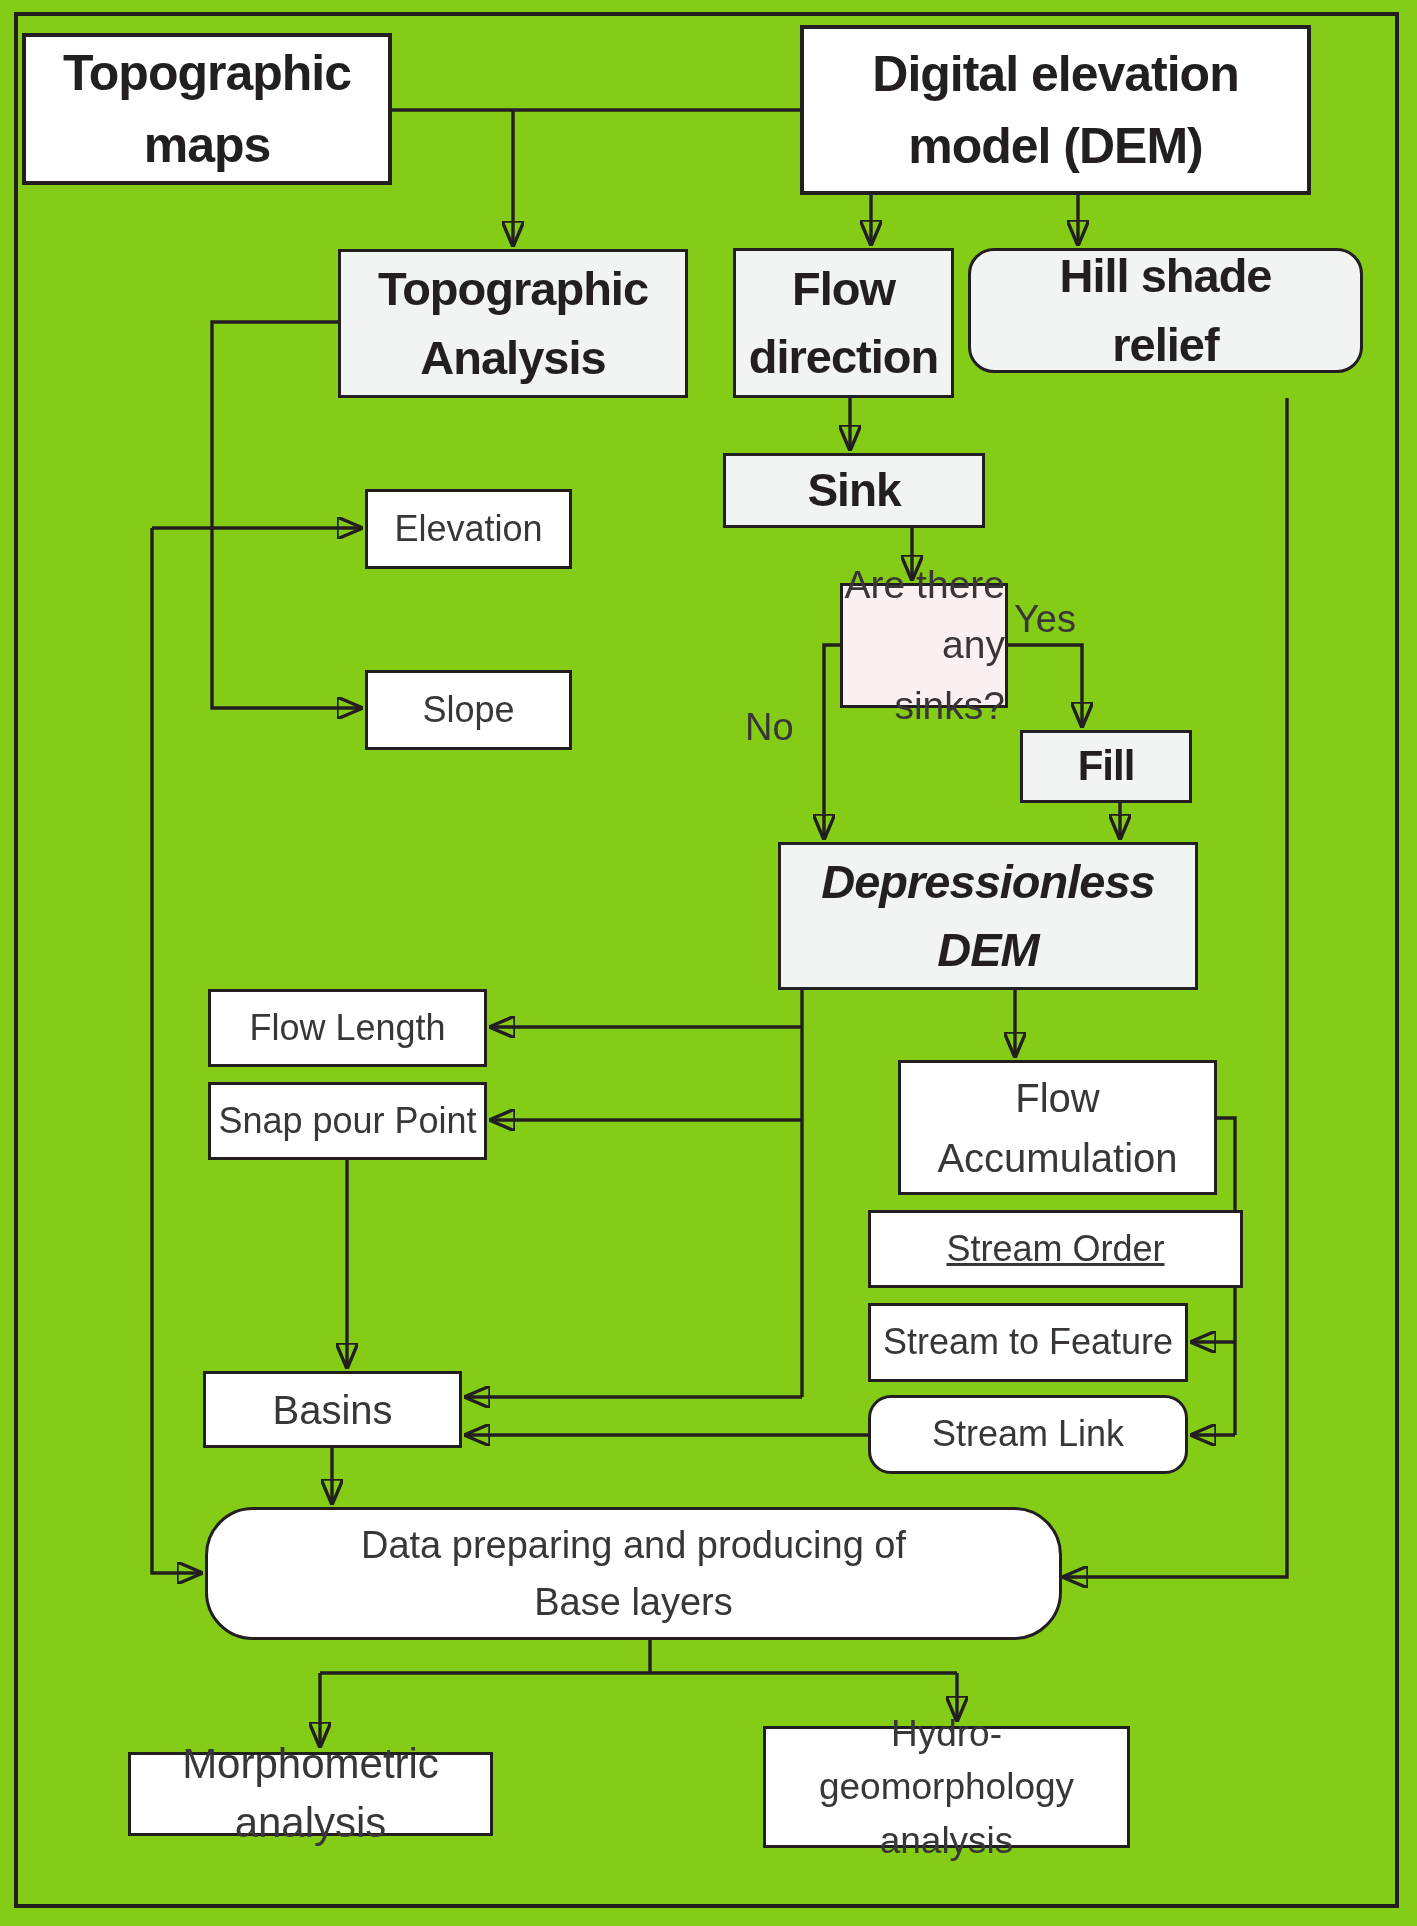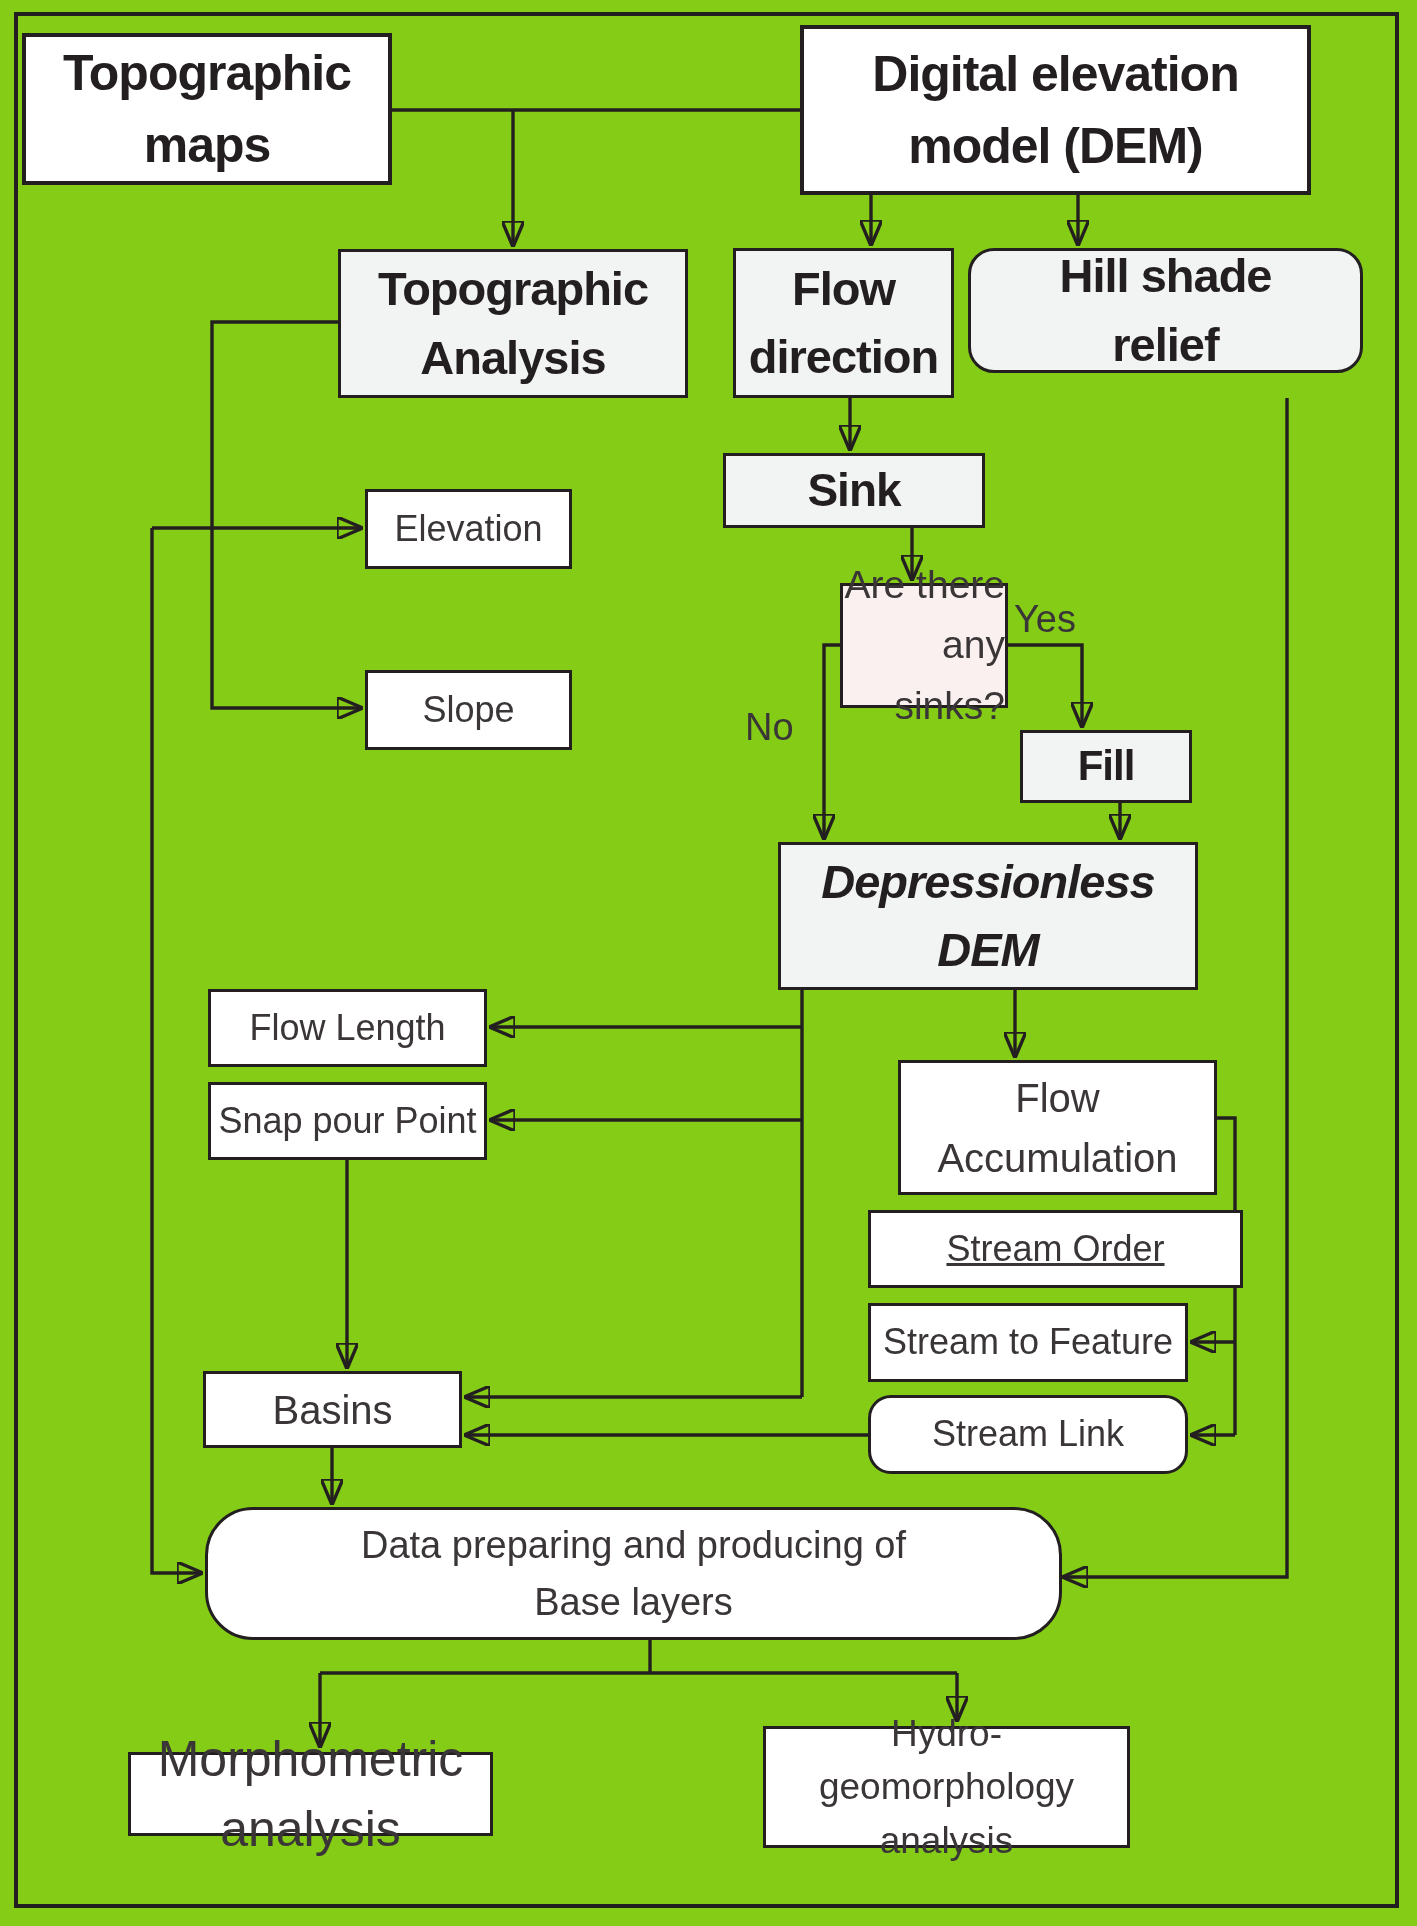--- a/index.html
+++ b/index.html
@@ -66,21 +66,21 @@
   .n-elevation{left:365px;top:489px;width:207px;height:80px;font-size:36px;}
   .n-slope{left:365px;top:670px;width:207px;height:80px;font-size:36px;}
   .n-flowlength{left:208px;top:989px;width:279px;height:78px;font-size:36px;}
   .n-snappour{left:208px;top:1082px;width:279px;height:78px;font-size:36px;}
   .n-flowacc{left:898px;top:1060px;width:319px;height:135px;font-size:40px;line-height:1.5;}
   .n-streamorder{left:868px;top:1210px;width:375px;height:78px;font-size:36px;text-decoration:underline;}
   .n-streamfeature{left:868px;top:1303px;width:320px;height:79px;font-size:36px;}
   .n-streamlink{left:868px;top:1395px;width:320px;height:79px;font-size:36px;border-radius:23px;}
   .n-basins{left:203px;top:1371px;width:259px;height:77px;font-size:40px;}
   .n-datapreparing{left:205px;top:1507px;width:857px;height:133px;font-size:38px;line-height:1.5;}
-  .n-morpho{left:128px;top:1752px;width:365px;height:84px;font-size:50px;}
+  .n-morpho{left:128px;top:1752px;width:365px;height:84px;font-size:42px;}
   .n-hydro{left:763px;top:1726px;width:367px;height:122px;font-size:37px;line-height:1.45;}
 
   .lbl-yes{left:1014px;top:600px;}
   .lbl-no{left:745px;top:708px;}
 
   #wires{position:absolute;left:0;top:0;width:1417px;height:1926px;pointer-events:none;}
   #wires path{fill:none;stroke:var(--line);stroke-width:3.4px;}
 </style>
 </head>
 <body>

